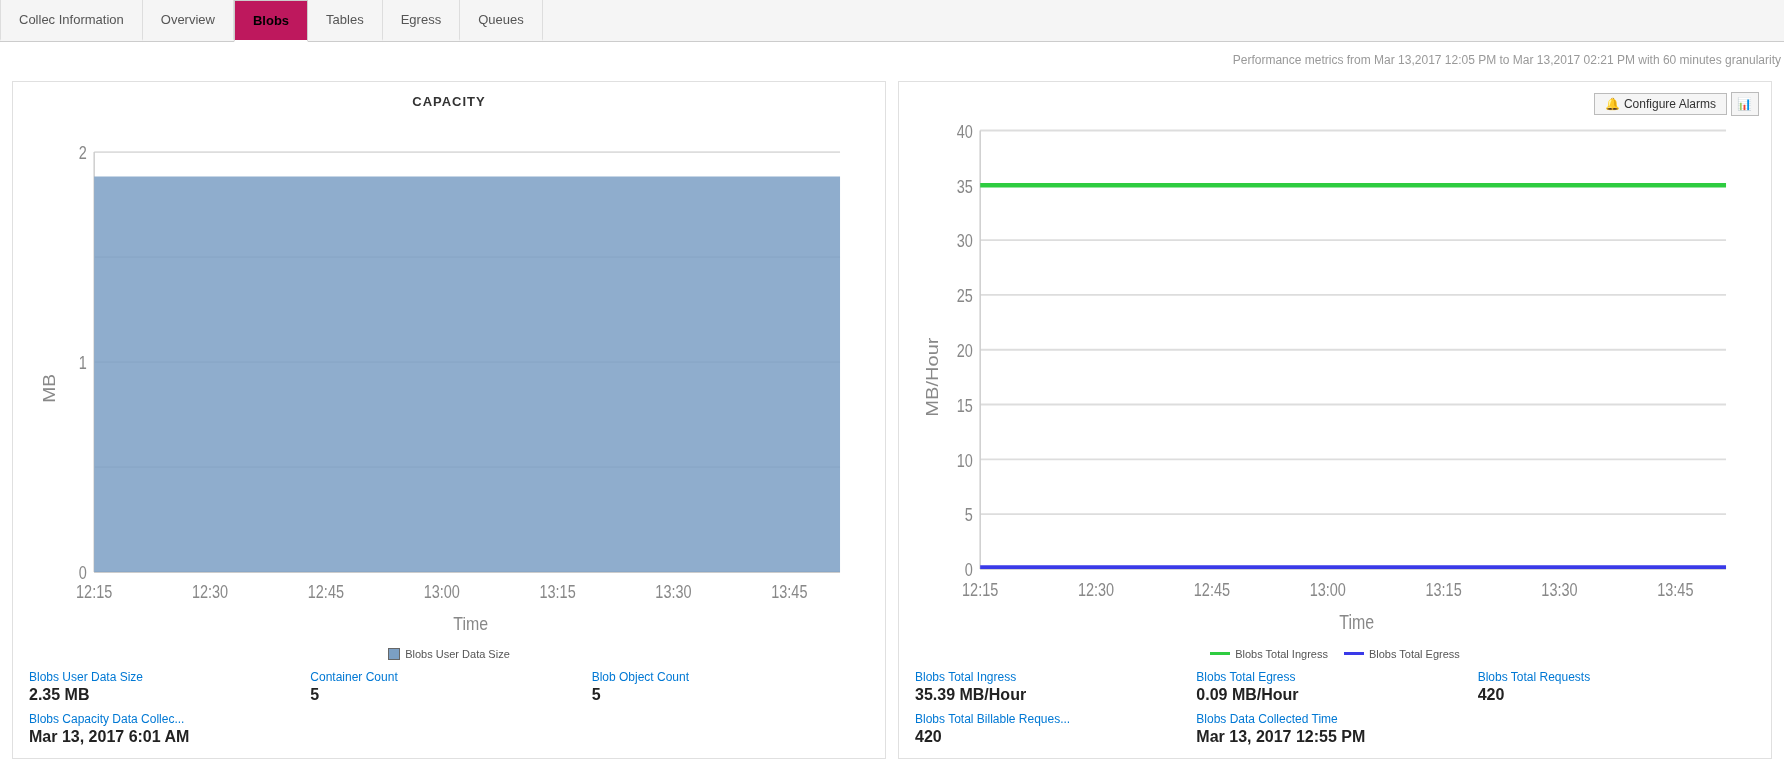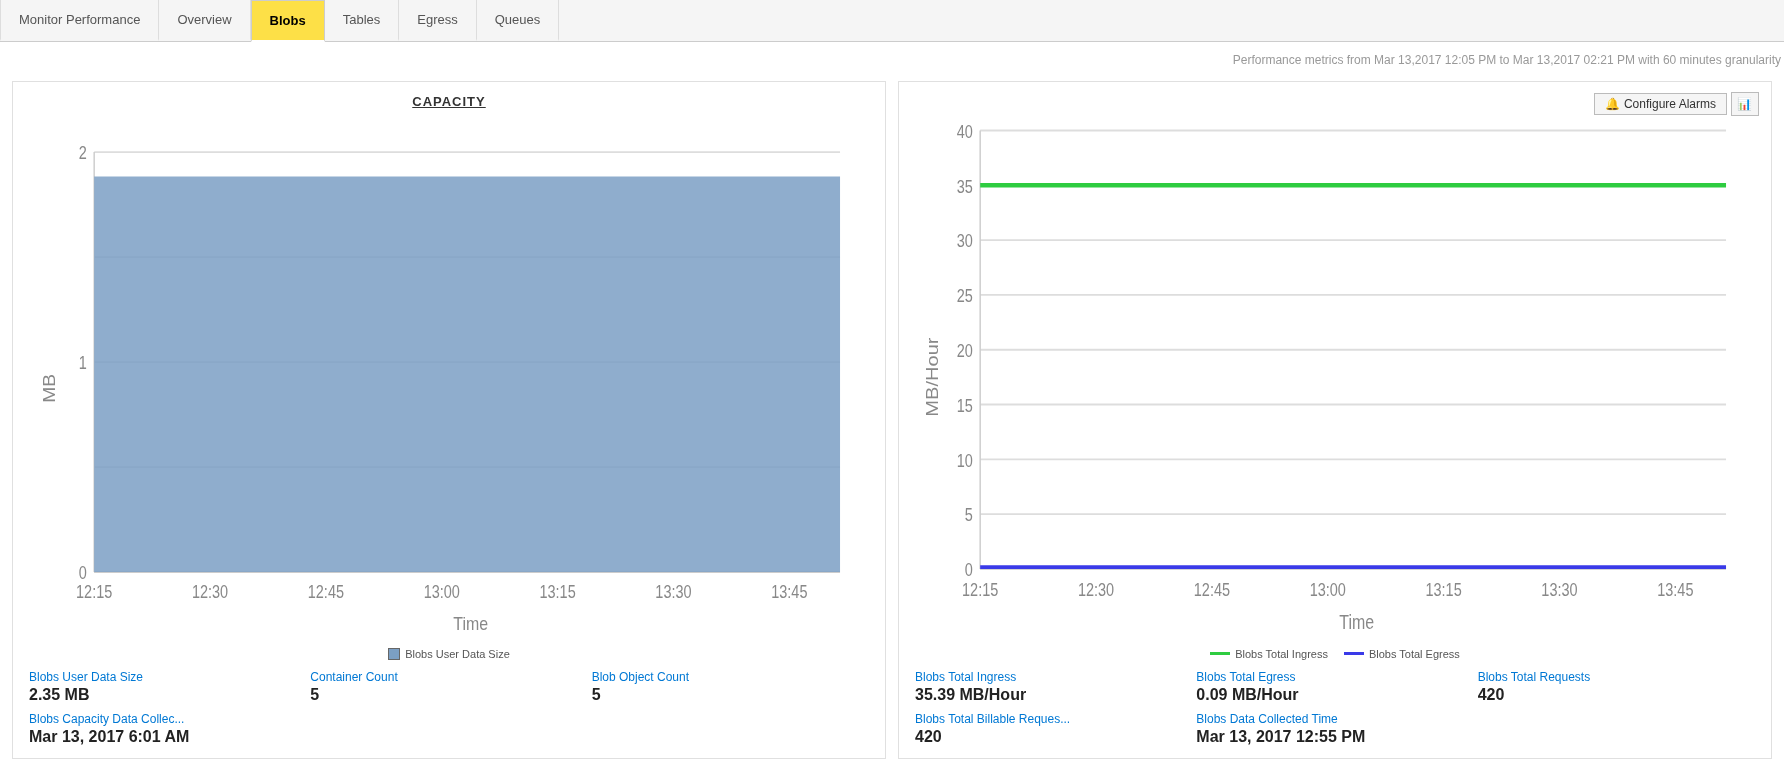--- a/index.html
+++ b/index.html
@@ -19,21 +19,21 @@
       padding: 0 18px;
       cursor: pointer;
       font-size: 13px;
       color: #555;
       border-right: 1px solid #ddd;
       border-bottom: 2px solid transparent;
       white-space: nowrap;
     }
     .tab:first-child { border-left: 1px solid #ddd; }
     .tab.active {
-      background: #fde047;
+      background: #be185d;
       color: #000;
       border-bottom: 2px solid #fff;
       font-weight: 600;
       margin-bottom: -1px;
       border-top: 1px solid #ccc;
       border-left: 1px solid #ccc;
       border-right: 1px solid #ccc;
     }
 
     
@@ -65,21 +65,20 @@
       position: relative;
     }
 
     .chart-title {
       text-align: center;
       font-weight: 700;
       font-size: 13px;
       letter-spacing: 1px;
       color: #333;
       margin-bottom: 8px;
-      text-decoration: underline;
     }
 
     
     .chart-container {
       flex: 1;
       position: relative;
       min-height: 0;
     }
 
     svg.chart {
@@ -177,21 +176,21 @@
       align-items: center;
       justify-content: center;
       font-size: 12px;
     }
   </style>
 </head>
 <body>
 
 <div class="tab-bar">
   <div class="tab">
-    <span>Monitor Performance</span>
+    <span>Collec Information</span>
   </div>
   <div class="tab">
     <span>Overview</span>
   </div>
   <div class="tab active">
     <span>Blobs</span>
   </div>
   <div class="tab">
     <span>Tables</span>
   </div>

